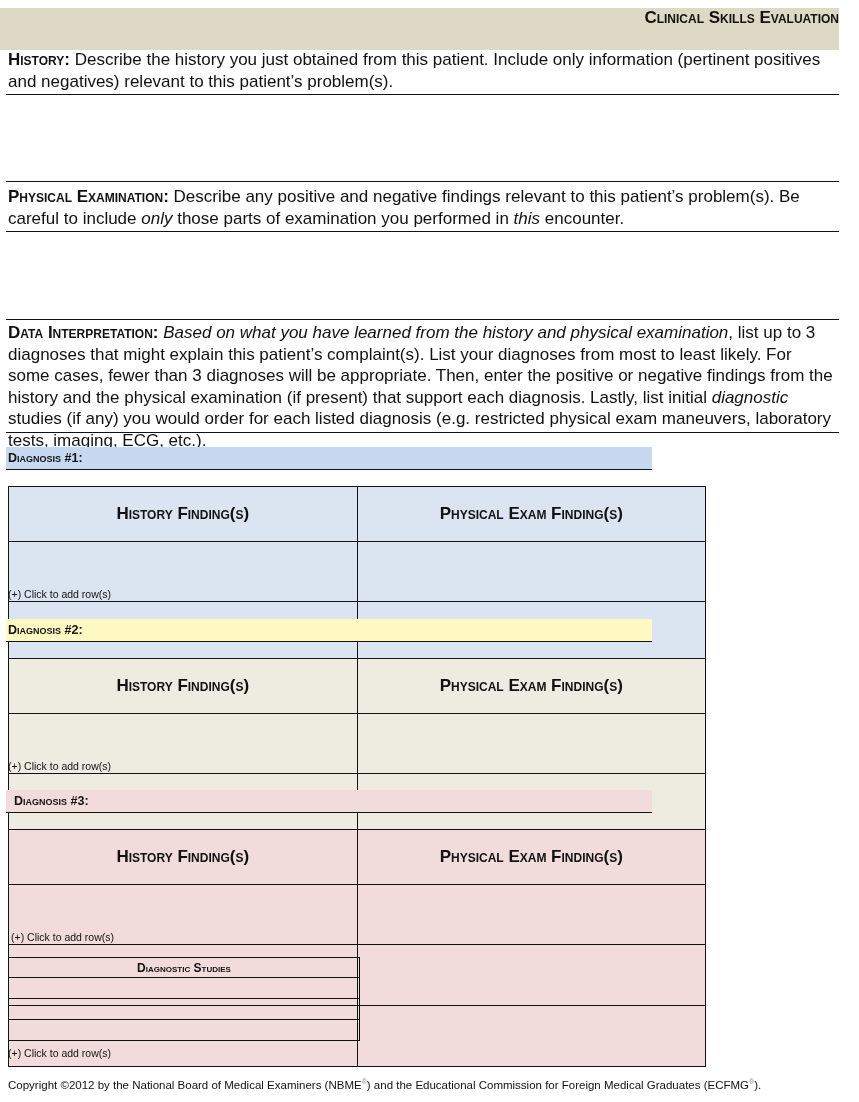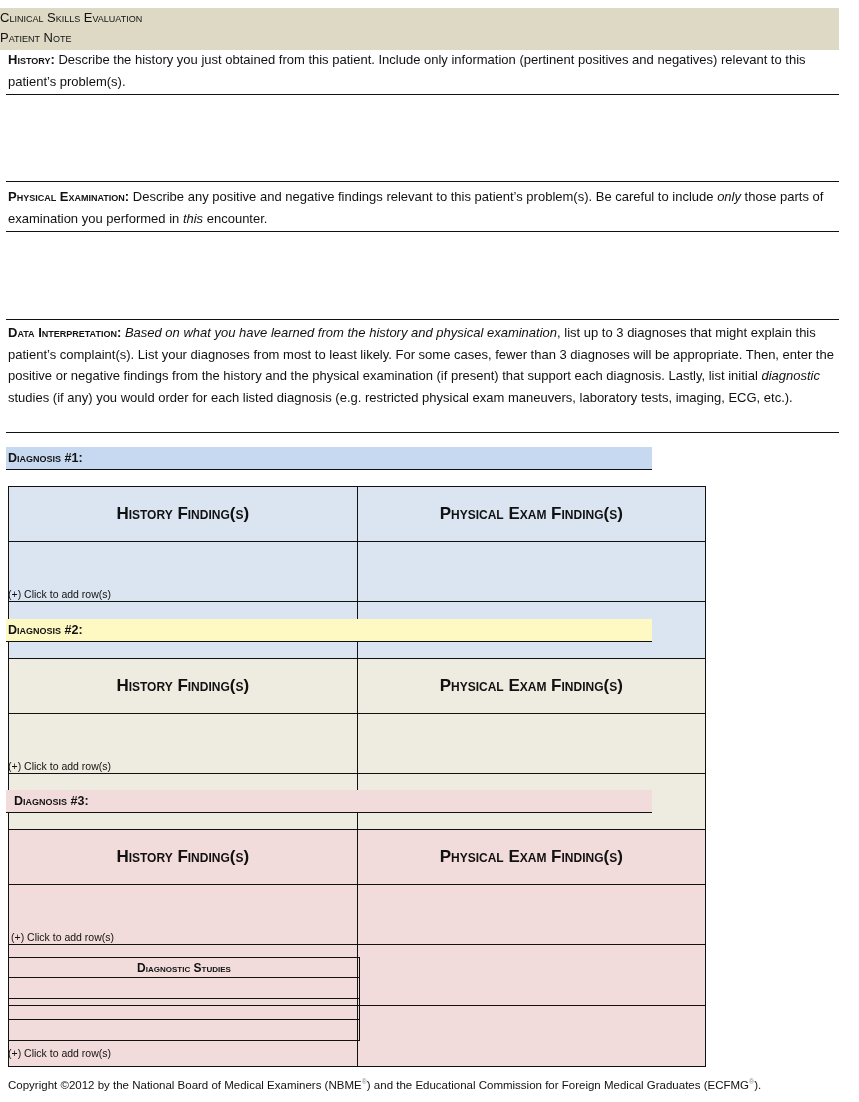--- a/index.html
+++ b/index.html
@@ -4,25 +4,25 @@
 <style>
   html, body { margin: 0; padding: 0; background: #ffffff; }
   body {
     width: 859px; height: 1102px; position: relative; overflow: hidden;
     font-family: "Liberation Sans", sans-serif; color: #111; font-size: 12.5px;
   }
   .abs { position: absolute; }
   .sc { font-variant: small-caps; font-weight: bold; }
   .title-band {
     left: 0; top: 8px; width: 839px; height: 42px; background: #ddd9c4;
-    text-align: left; font-weight: normal; font-size: 13px; line-height: 20px;
+    text-align: right; font-weight: bold; font-size: 17px; line-height: 20px;
   }
   .title-band div { font-variant: small-caps; }
   .para {
-    left: 8px; width: 826px; font-size: 13px; line-height: 21.5px;
+    left: 8px; width: 826px; font-size: 17px; line-height: 21.5px;
   }
   .hline { left: 6px; width: 833px; height: 0; border-top: 1.3px solid #111; }
   .answer-area { left: 6px; width: 833px; background: transparent; }
   .diag-band {
     left: 6px; width: 646px; height: 23px; border-bottom: 1.3px solid #111;
     font-size: 12.5px; line-height: 23px; padding-left: 2px; box-sizing: border-box;
   }
   .diag-band span { font-variant: small-caps; font-weight: bold; }
   table.ftable {
     position: absolute; left: 8px; width: 698px; border-collapse: collapse;
@@ -49,21 +49,20 @@
   table.stable th { height: 19px; font-variant: small-caps; font-weight: bold; font-size: 12px; text-align: center; }
   table.stable td { height: 20px; }
   .footer { left: 8px; top: 1078px; font-size: 11.5px; white-space: nowrap; }
   sup { font-size: 7px; color: #888; }
 </style>
 </head>
 <body>
 
 <div class="abs title-band">
   <div>Clinical Skills Evaluation</div>
-  <div>Patient Note</div>
 </div>
 
 <div class="abs para" style="top:49px;">
   <span class="sc">History</span><b>:</b>
   <span>Describe the history you just obtained from this patient.  Include only information (pertinent positives and negatives) relevant to this patient’s problem(s).</span>
 </div>
 <div class="abs hline" style="top:94px;"></div>
 <div class="abs answer-area" style="top:96px;height:84px;"></div>
 <div class="abs hline" style="top:181px;"></div>
 

